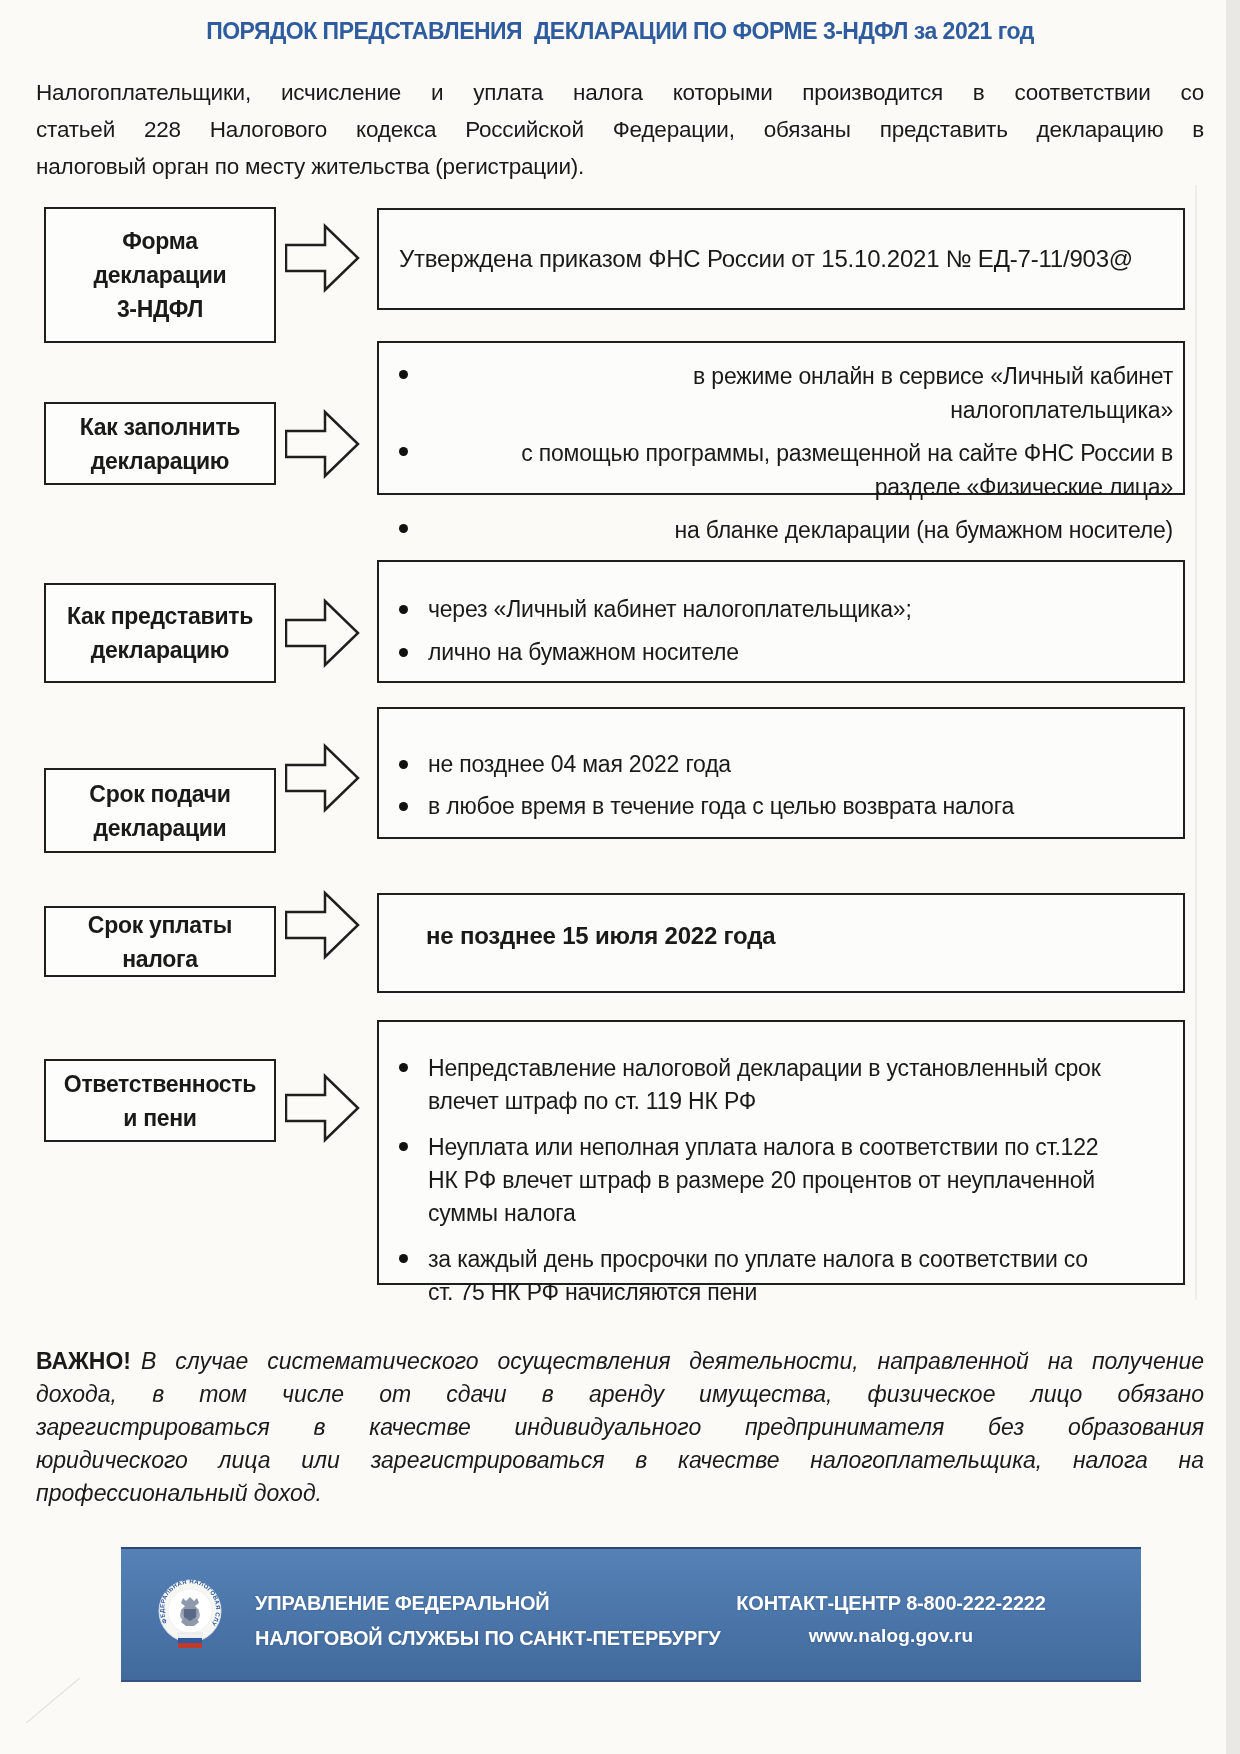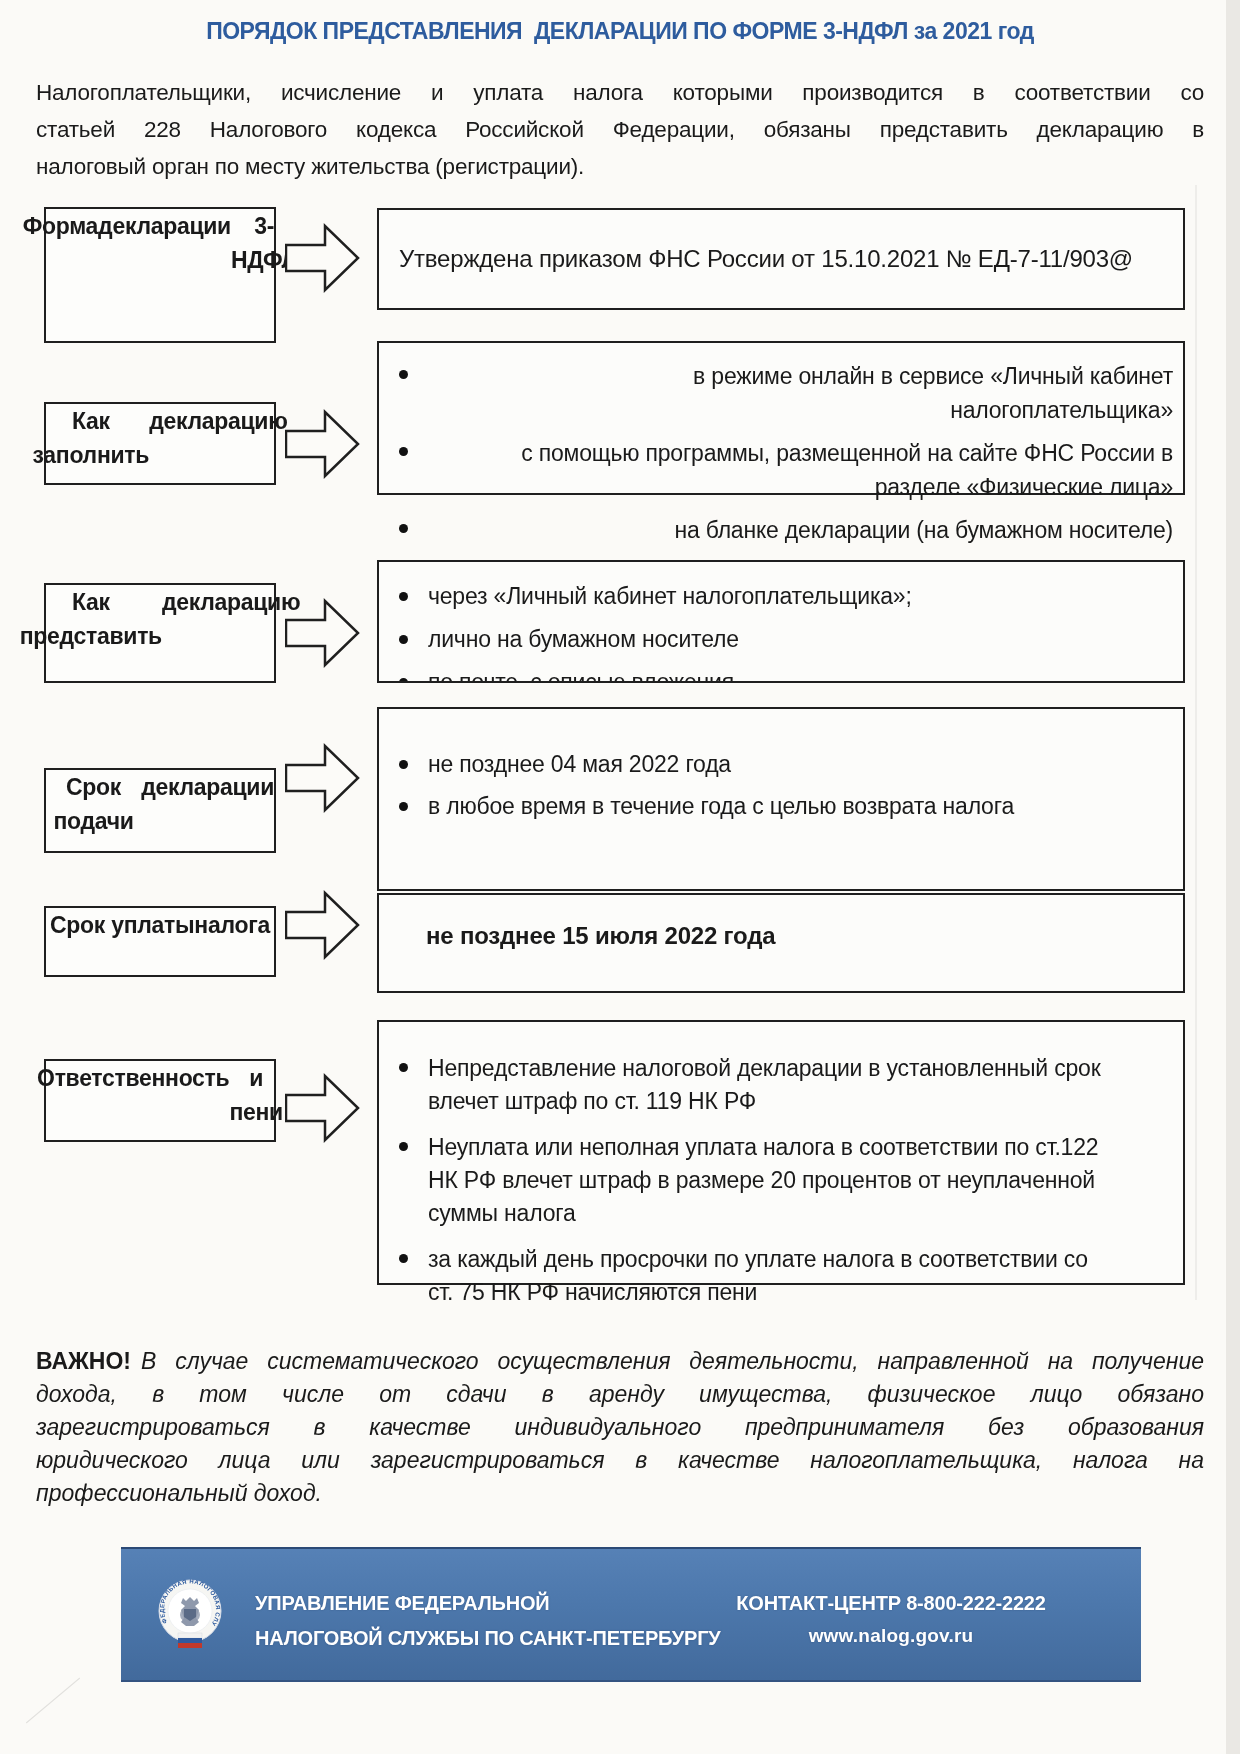--- a/index.html
+++ b/index.html
@@ -24,34 +24,34 @@
   .jline { text-align:justify; text-align-last:justify; }
   .jline:last-child, .jline.last { text-align-last:left; }
 
   .important { position:absolute; left:36px; top:1345px; width:1168px; font-size:23px; line-height:33px; font-style:italic; }
   .imp-lead { font-style:normal; font-weight:700; margin-right:10px; }
 
   
   .lbox {
     position:absolute; left:44px; width:232px; box-sizing:border-box;
     border:2px solid #1f1f1f; background:rgba(255,255,255,0.55);
-    display:flex; flex-direction:row; justify-content:center;
+    display:flex; flex-direction:column; justify-content:center;
     text-align:center; font-weight:700; font-size:23px; line-height:34px; letter-spacing:-0.3px;
   }
   .rbox { position:absolute; left:377px; width:808px; box-sizing:border-box; border:2px solid #1f1f1f; background:rgba(255,255,255,0.35); }
   .rbox.center-text { display:flex; align-items:center; }
   .plain-text { padding-left:20px; padding-right:14px; font-size:24px; letter-spacing:-0.2px; }
   .bold-text  { padding:27px 14px 0 47px; font-size:24px; font-weight:700; letter-spacing:-0.2px; }
 
   .blist { margin:0; padding:0; list-style:none; }
   .blist li { position:relative; padding-left:49px; padding-right:10px; font-size:23px; letter-spacing:-0.2px; white-space:pre-line; }
   .blist li::before { content:""; position:absolute; left:20px; top:11px; width:9px; height:9px; border-radius:50%; background:#111; }
 
   .r2 .blist { padding-top:16px; } .r2 .blist li { line-height:34px; margin-bottom:9px; }
-  .r3 { overflow:hidden; } .r3 .blist { padding-top:19px; } .r3 .blist li { line-height:30px; margin-bottom:13px; }
+  .r3 { overflow:hidden; } .r3 .blist { padding-top:32px; } .r3 .blist li { line-height:30px; margin-bottom:13px; }
   .r4 .blist { padding-top:40px; } .r4 .blist li { line-height:30px; margin-bottom:12px; }
   .r6 .blist { padding-top:30px; } .r6 .blist li { line-height:33px; margin-bottom:13px; }
 
   .arrow { position:absolute; left:285px; width:75px; height:70px; }
 
   
   .banner {
     position:absolute; left:121px; top:1547px; width:1020px; height:135px;
     background:linear-gradient(180deg,#5681b6 0%, #4c77ab 45%, #426a9c 100%);
     border-top:2px solid rgba(25,45,85,0.55); border-bottom:2px solid rgba(25,45,85,0.55);
@@ -124,21 +124,21 @@
     </ul>
   </div>
 
   <div class="lbox" style="top:768px; height:85px;">
     <div>Срок подачи</div>
     <div>декларации</div>
   </div>
   <svg class="arrow" style="top:743px;" viewBox="0 0 75 70">
     <polygon points="1,22 40,22 40,3 73,35 40,67 40,48 1,48" fill="#fcfbf8" stroke="#1f1f1f" stroke-width="2.5"></polygon>
   </svg>
-  <div class="rbox r4" style="top:707px; height:184px;">
+  <div class="rbox r4" style="top:707px; height:132px;">
     <ul class="blist">
       <li>не позднее 04 мая 2022 года</li>
       <li>в любое время в течение года с целью возврата налога</li>
     </ul>
   </div>
 
   <div class="lbox" style="top:906px; height:71px;">
     <div>Срок уплаты</div>
     <div>налога</div>
   </div>

